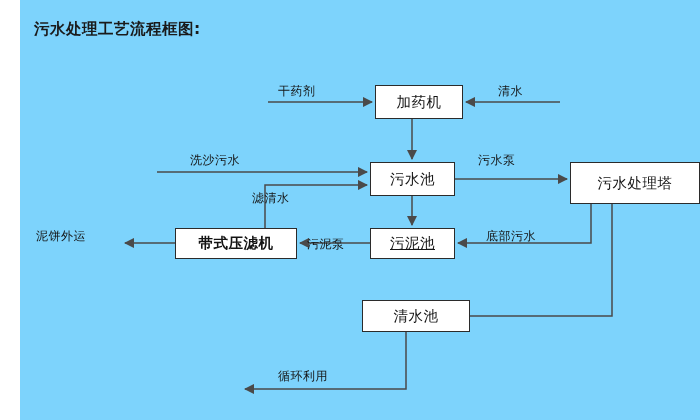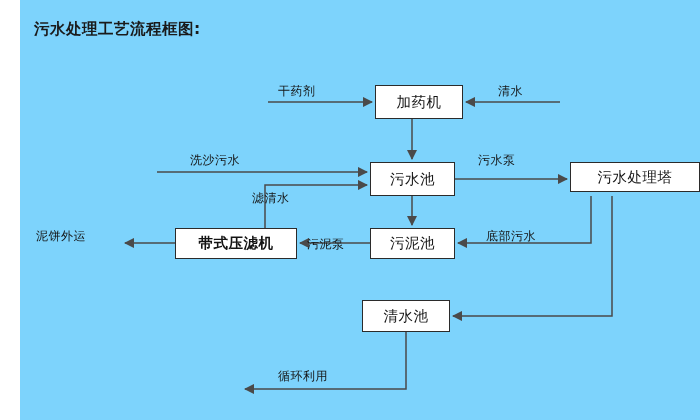--- a/index.html
+++ b/index.html
@@ -97,33 +97,33 @@
   </svg>
 
   <div class="node-box" style="left:355px; top:85px; width:88px; height:34px;">
     <span>加药机</span>
   </div>
 
   <div class="node-box" style="left:350px; top:162px; width:85px; height:34px;text-align:right;">
     <span>污水池</span>
   </div>
 
-  <div class="node-box" style="left:550px; top:162px; width:130px; height:30px;">
+  <div class="node-box" style="left:550px; top:162px; width:130px; height:42px;">
     <span>污水处理塔</span>
   </div>
 
   <div class="node-box" style="left:155px; top:228px; width:122px; height:31px;font-weight:bold;">
     <span>带式压滤机</span>
   </div>
 
-  <div class="node-box" style="left:350px; top:228px; width:85px; height:31px;">
+  <div class="node-box" style="left:350px; top:228px; width:85px; height:31px;text-decoration:underline;">
     <span>污泥池</span>
   </div>
 
-  <div class="node-box" style="left:342px; top:300px; width:88px; height:32px;">
+  <div class="node-box" style="left:342px; top:300px; width:108px; height:32px;">
     <span>清水池</span>
   </div>
 
   <div class="edge-label" style="left:258px; top:83px;">干药剂</div>
 
   <div class="edge-label" style="left:478px; top:83px;">清水</div>
 
   <div class="edge-label" style="left:170px; top:152px;">洗沙污水</div>
 
   <div class="edge-label" style="left:232px; top:190px;">滤清水</div>

